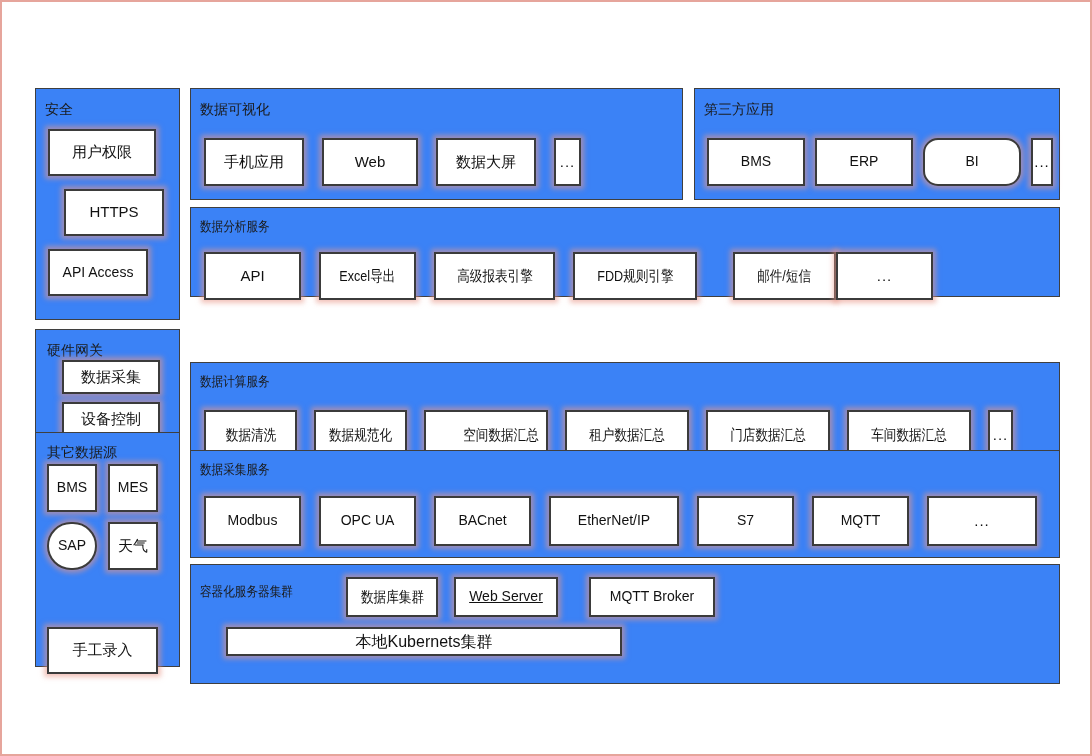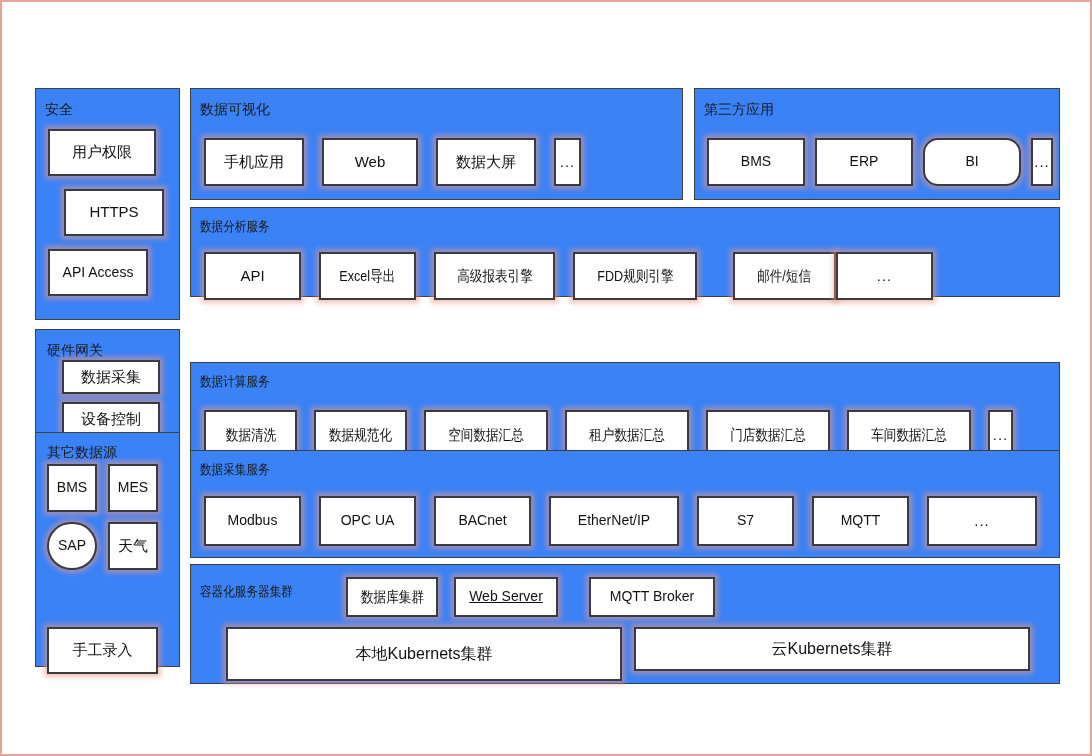--- a/index.html
+++ b/index.html
@@ -154,21 +154,21 @@
 
   <div class="panel" style="left:188px; top:327px; width:870px; height:120px;margin-top:33px;">
     <div class="panel-title narrowed" style="left:9px; top:12px;">数据计算服务</div>
 
     <div class="node cond" style="left:13px; top:47px; width:93px; height:50px;">
         <span>数据清洗</span>
       </div>
     <div class="node cond" style="left:123px; top:47px; width:93px; height:50px;">
         <span>数据规范化</span>
       </div>
-    <div class="node cond" style="left:233px; top:47px; width:124px; height:50px;">
+    <div class="node cond" style="left:233px; top:47px; width:124px; height:50px;justify-content:flex-end;">
         <span>空间数据汇总</span>
       </div>
     <div class="node cond" style="left:374px; top:47px; width:124px; height:50px;">
         <span>租户数据汇总</span>
       </div>
     <div class="node cond" style="left:515px; top:47px; width:124px; height:50px;">
         <span>门店数据汇总</span>
       </div>
     <div class="node cond" style="left:656px; top:47px; width:124px; height:50px;">
         <span>车间数据汇总</span>
@@ -190,17 +190,16 @@
 
   <div class="panel" style="left:188px; top:562px; width:870px; height:120px;">
     <div class="panel-title narrowed" style="left:9px; top:20px;">容器化服务器集群</div>
 
     <div class="node cond" style="left:155px; top:12px; width:92px; height:40px;">
         <span>数据库集群</span>
       </div>
     <div class="node small" style="left:263px; top:12px; width:104px; height:40px;text-decoration:underline;">Web Server</div>
     <div class="node small" style="left:398px; top:12px; width:126px; height:40px;">MQTT Broker</div>
 
-    <div class="node wide-label" style="left:35px; top:62px; width:396px; height:54px;">本地Kubernets集群</div>
-    <div class="node wide-label" style="left:443px; top:62px; width:396px; height:44px;">云Kubernets集群</div>
+    <div class="node wide-label" style="left:35px; top:62px; width:396px; height:29px;">本地Kubernets集群</div>
   </div>
 
 </div>
 
 </body></html>

